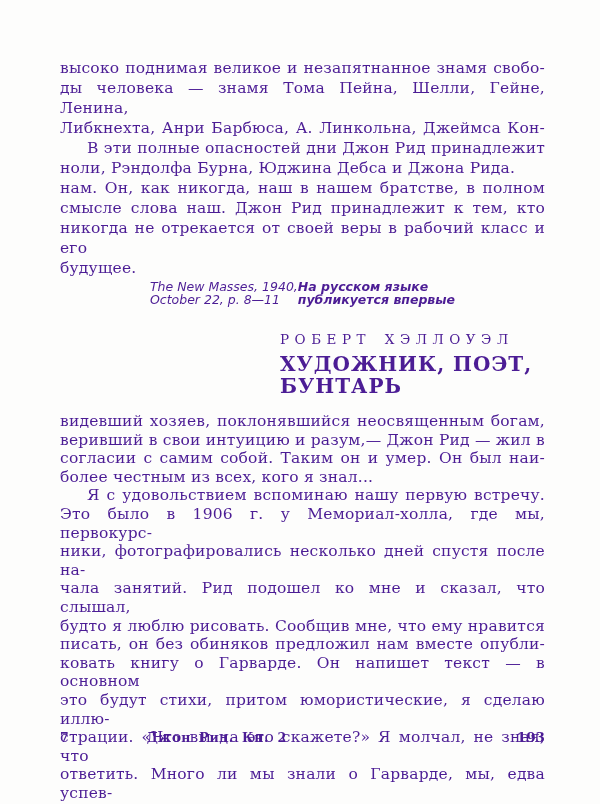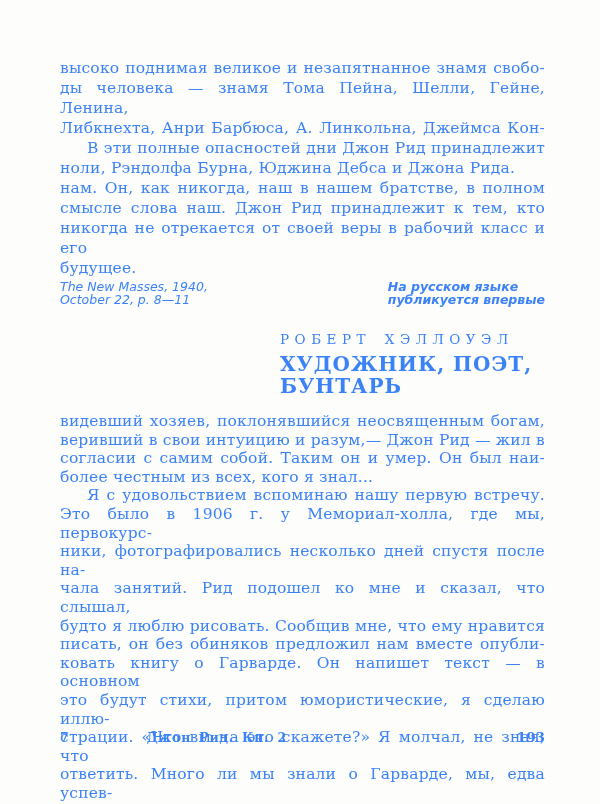--- a/index.html
+++ b/index.html
@@ -1,41 +1,41 @@
 <!DOCTYPE html>
 <html><head>
 <meta charset="utf-8">
 <style>
   html, body { margin: 0; padding: 0; background: #ffffff; }
   .page {
     position: relative;
     width: 600px;
     height: 804px;
     background: #fdfdfc;
-    color: #3b82f6;
+    color: #4c1d95;
     font-family: "DejaVu Serif", "Liberation Serif", serif;
     box-sizing: border-box;
     padding: 58px 55px 0 60px;
     overflow: hidden;
   }
   
   .tline {
     text-align: justify;
     text-align-last: justify;
     letter-spacing: 0.2px;
     white-space: normal;
   }
   .tline.last { text-align-last: left; }
   .tline.indent { text-indent: 27px; }
   .body1 .tline { font-size: 15.5px; line-height: 20px; }
   .body2 .tline { font-size: 15.5px; line-height: 18.6px; }
 
   .srcnote {
     display: flex;
-    justify-content: space-between;
+    justify-content: center;
     margin-top: 2px;
     font-family: "DejaVu Sans", "Liberation Sans", sans-serif;
     font-style: italic;
     font-size: 12.5px;
     line-height: 13px;
   }
   .src-right { font-weight: bold; }
 
   .heading { margin-top: 26px; margin-left: 220px; }
   .author {

